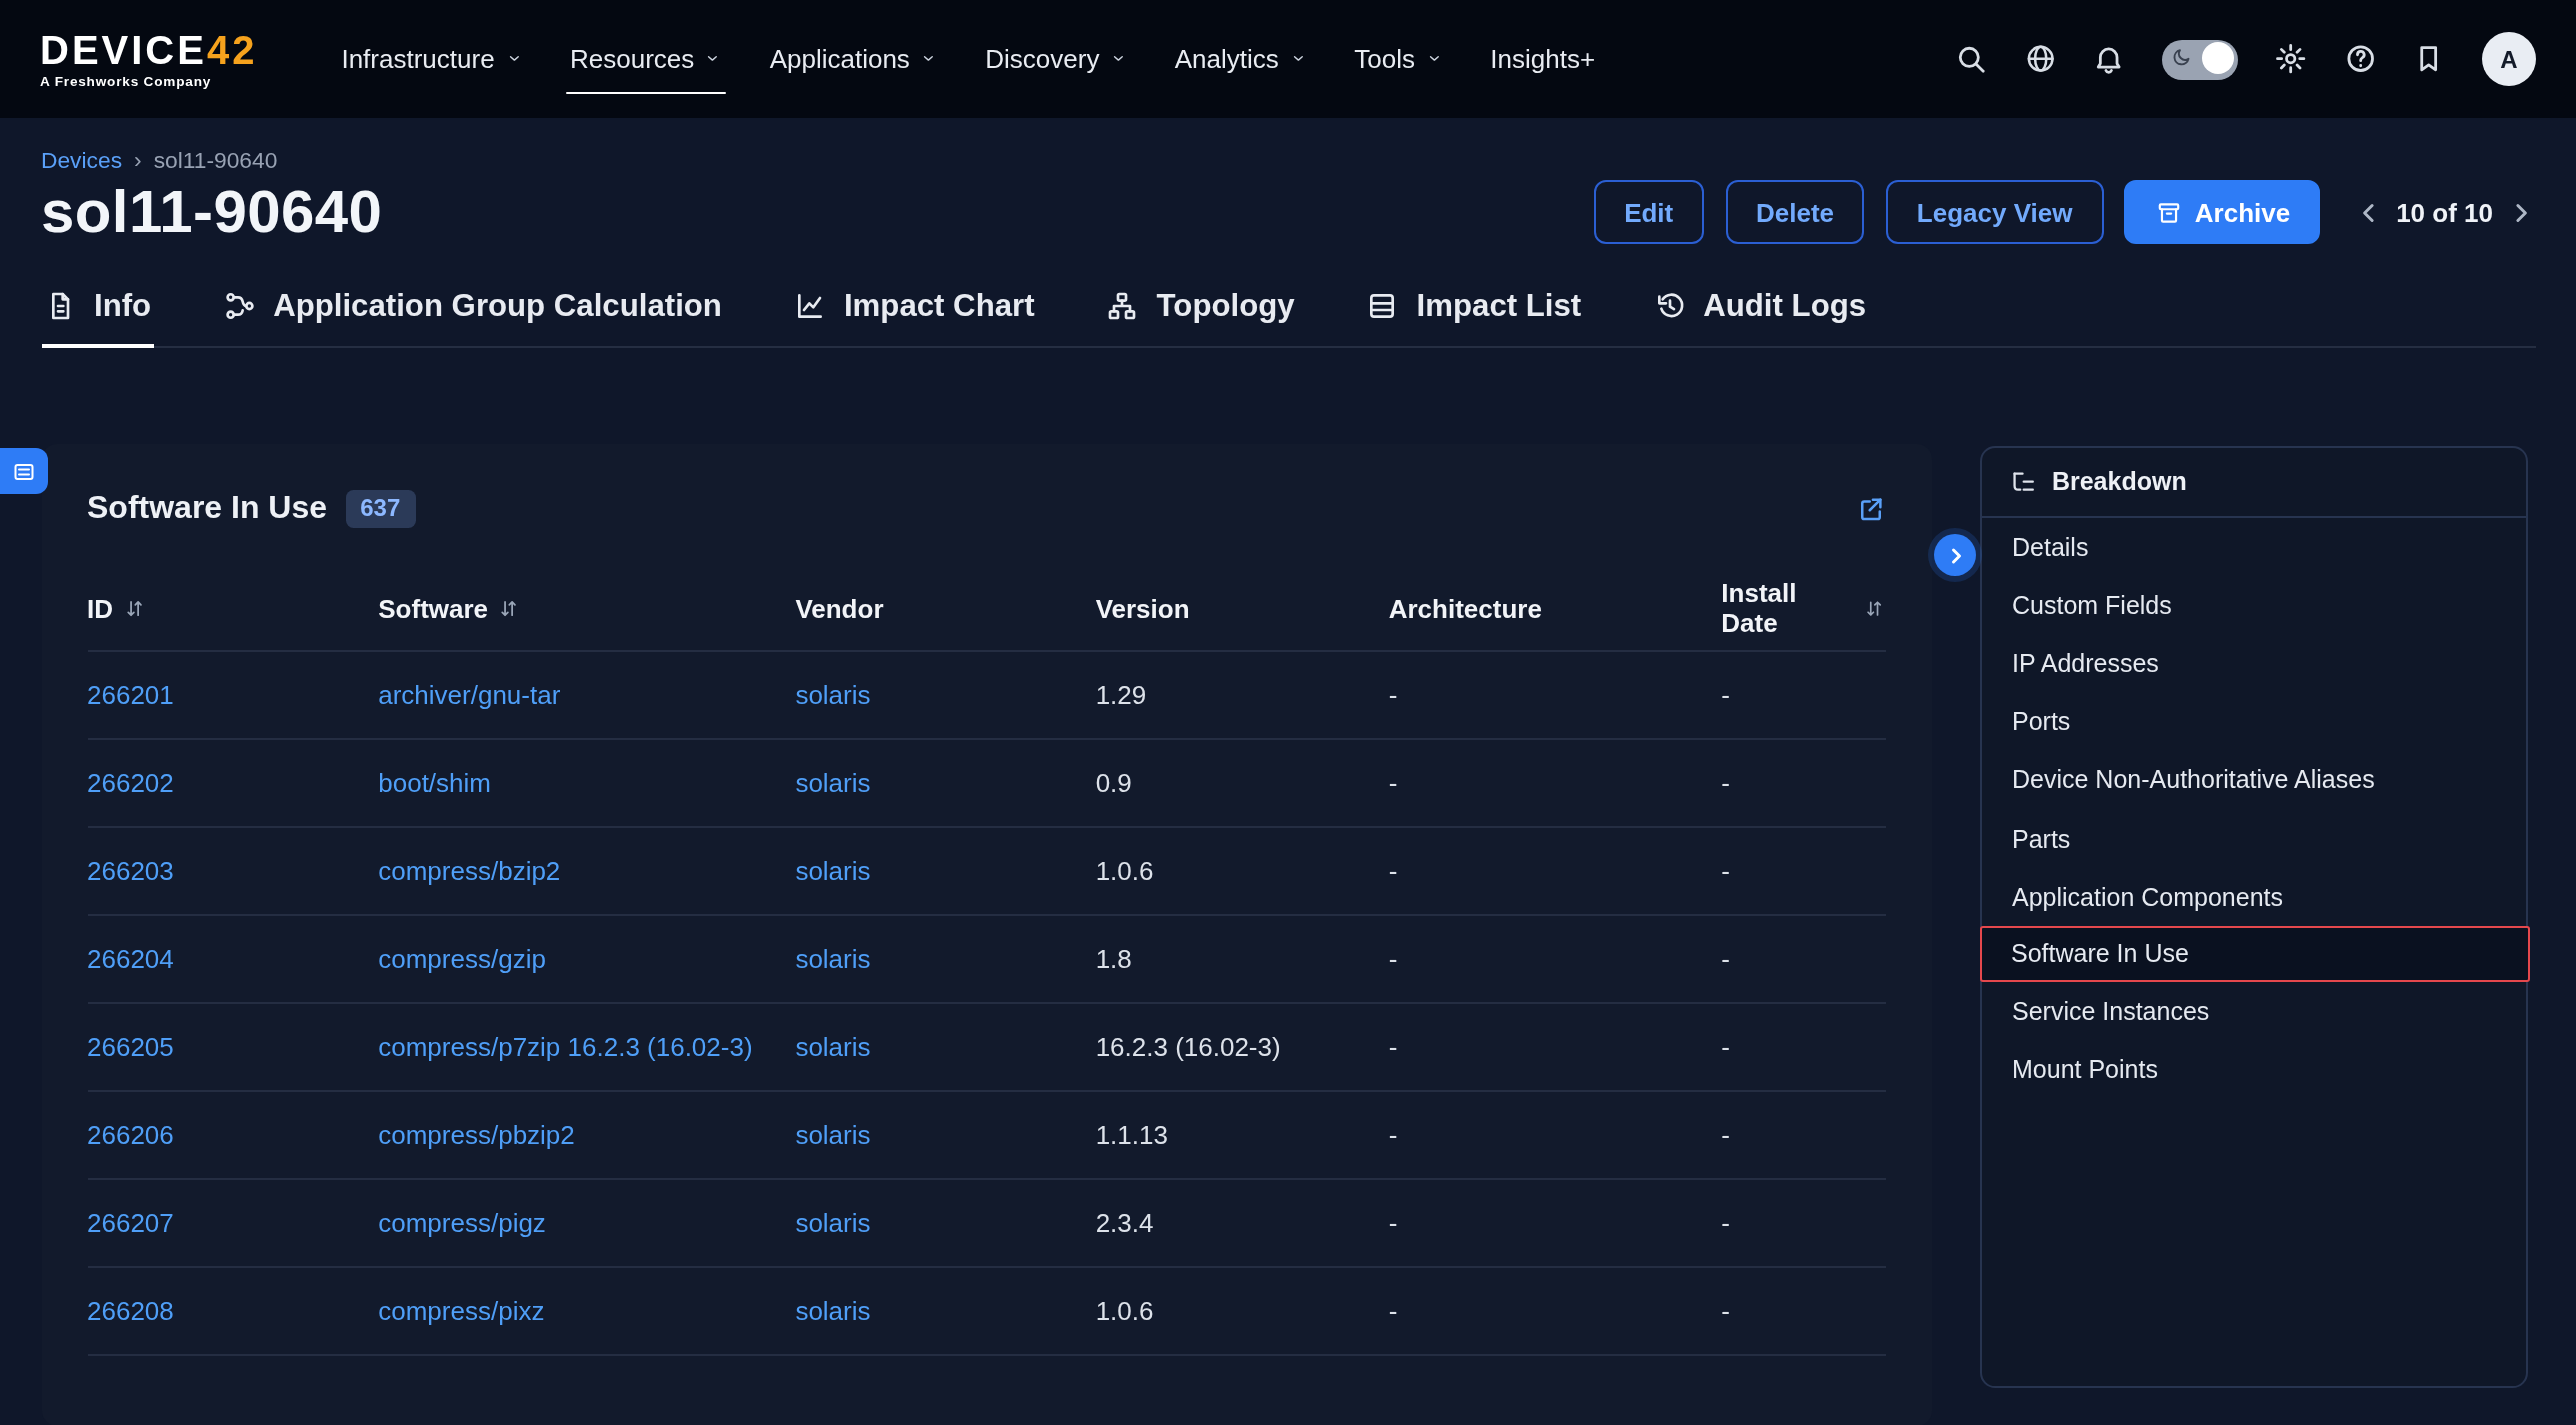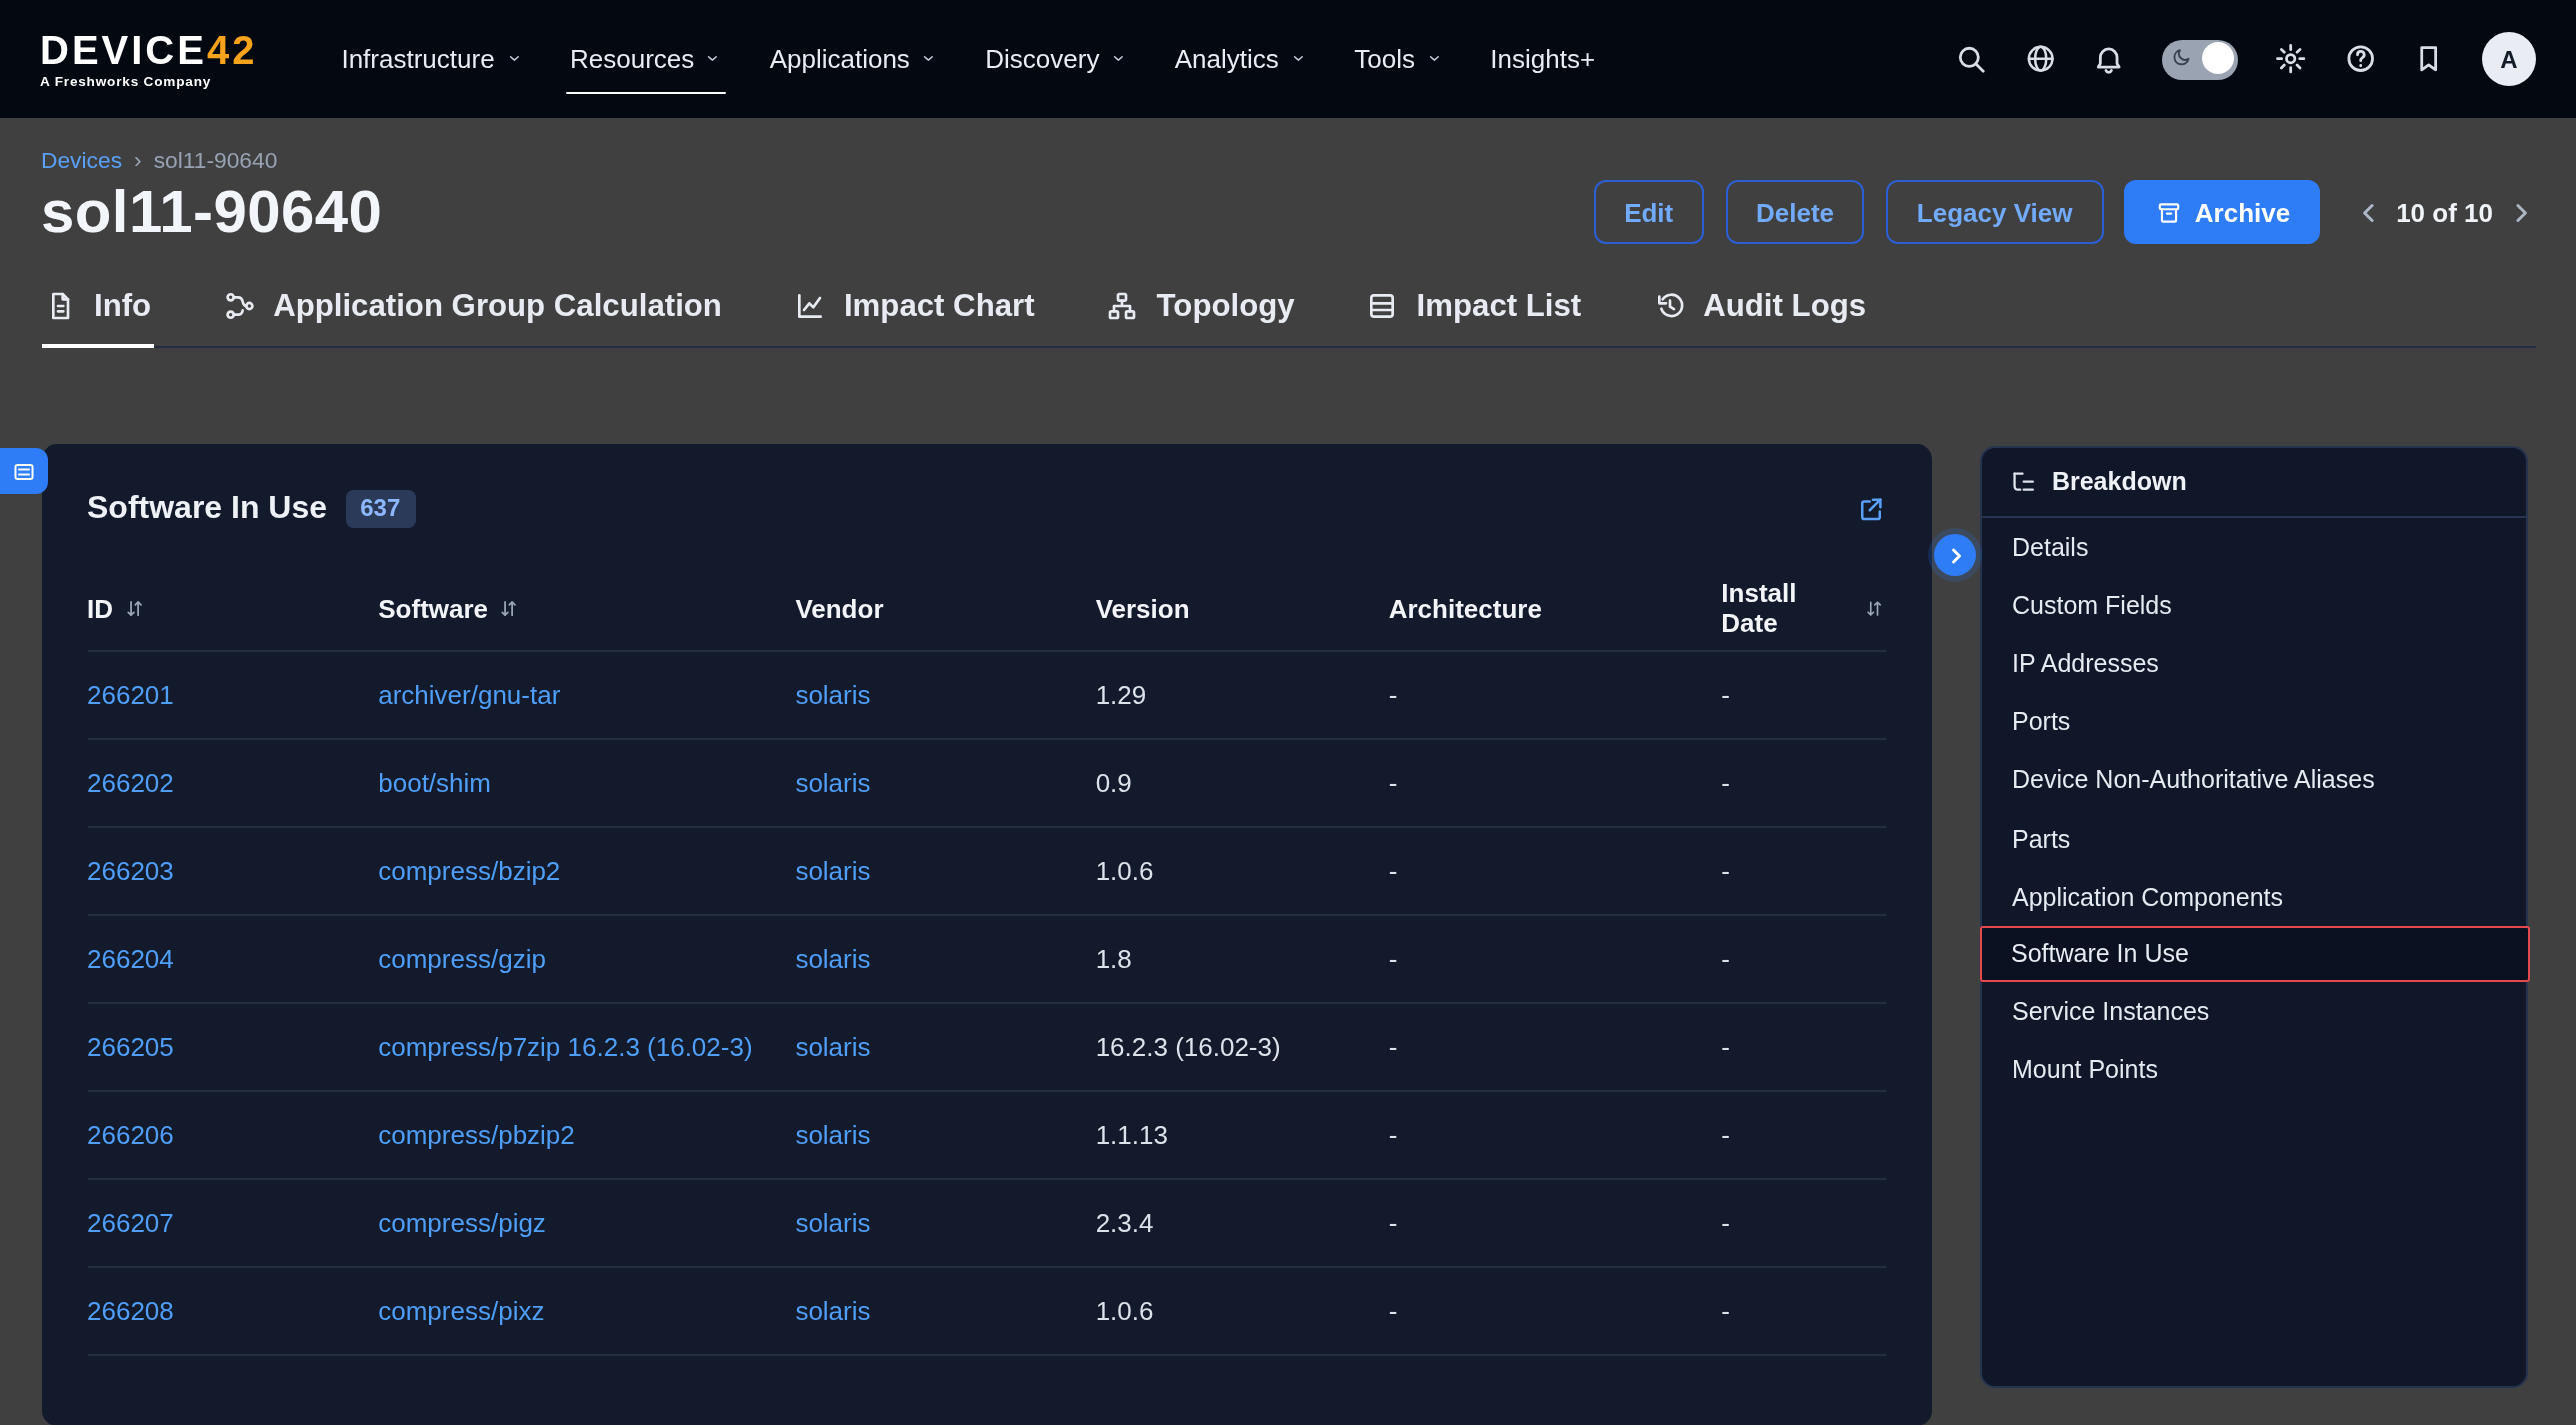--- a/index.html
+++ b/index.html
@@ -1,16 +1,16 @@
 <!DOCTYPE html>
 <html style="font-size:12px"><head>
 <meta charset="utf-8">
 <style>
   html,body{margin:0;padding:0;background:#05080f;}
-  .viewport{width:2576px;height:1426px;overflow:hidden;background:#404040;position:relative;}
+  .viewport{width:2576px;height:1426px;overflow:hidden;background:#0f172a;position:relative;}
   .scale{width:1288px;height:713px;transform:scale(2);transform-origin:0 0;position:relative;
          font-family:"Liberation Sans",sans-serif;color:#e8ebf1;}
 
   
   .navbar{height:59px;background:#040811;display:flex;align-items:center;padding:0 20px;box-sizing:border-box;}
   .logo{display:flex;flex-direction:column;cursor:pointer;}
   .logo-main{font-size:20px;font-weight:800;color:#fff;letter-spacing:1.5px;line-height:1;}
   .logo-main .accent{color:#f6a21d;}
   .logo-tag{font-size:6.8px;color:#fff;letter-spacing:0.4px;margin-top:2.3px;font-weight:600;}
   .nav-menu{display:flex;margin-left:30px;height:100%;}

